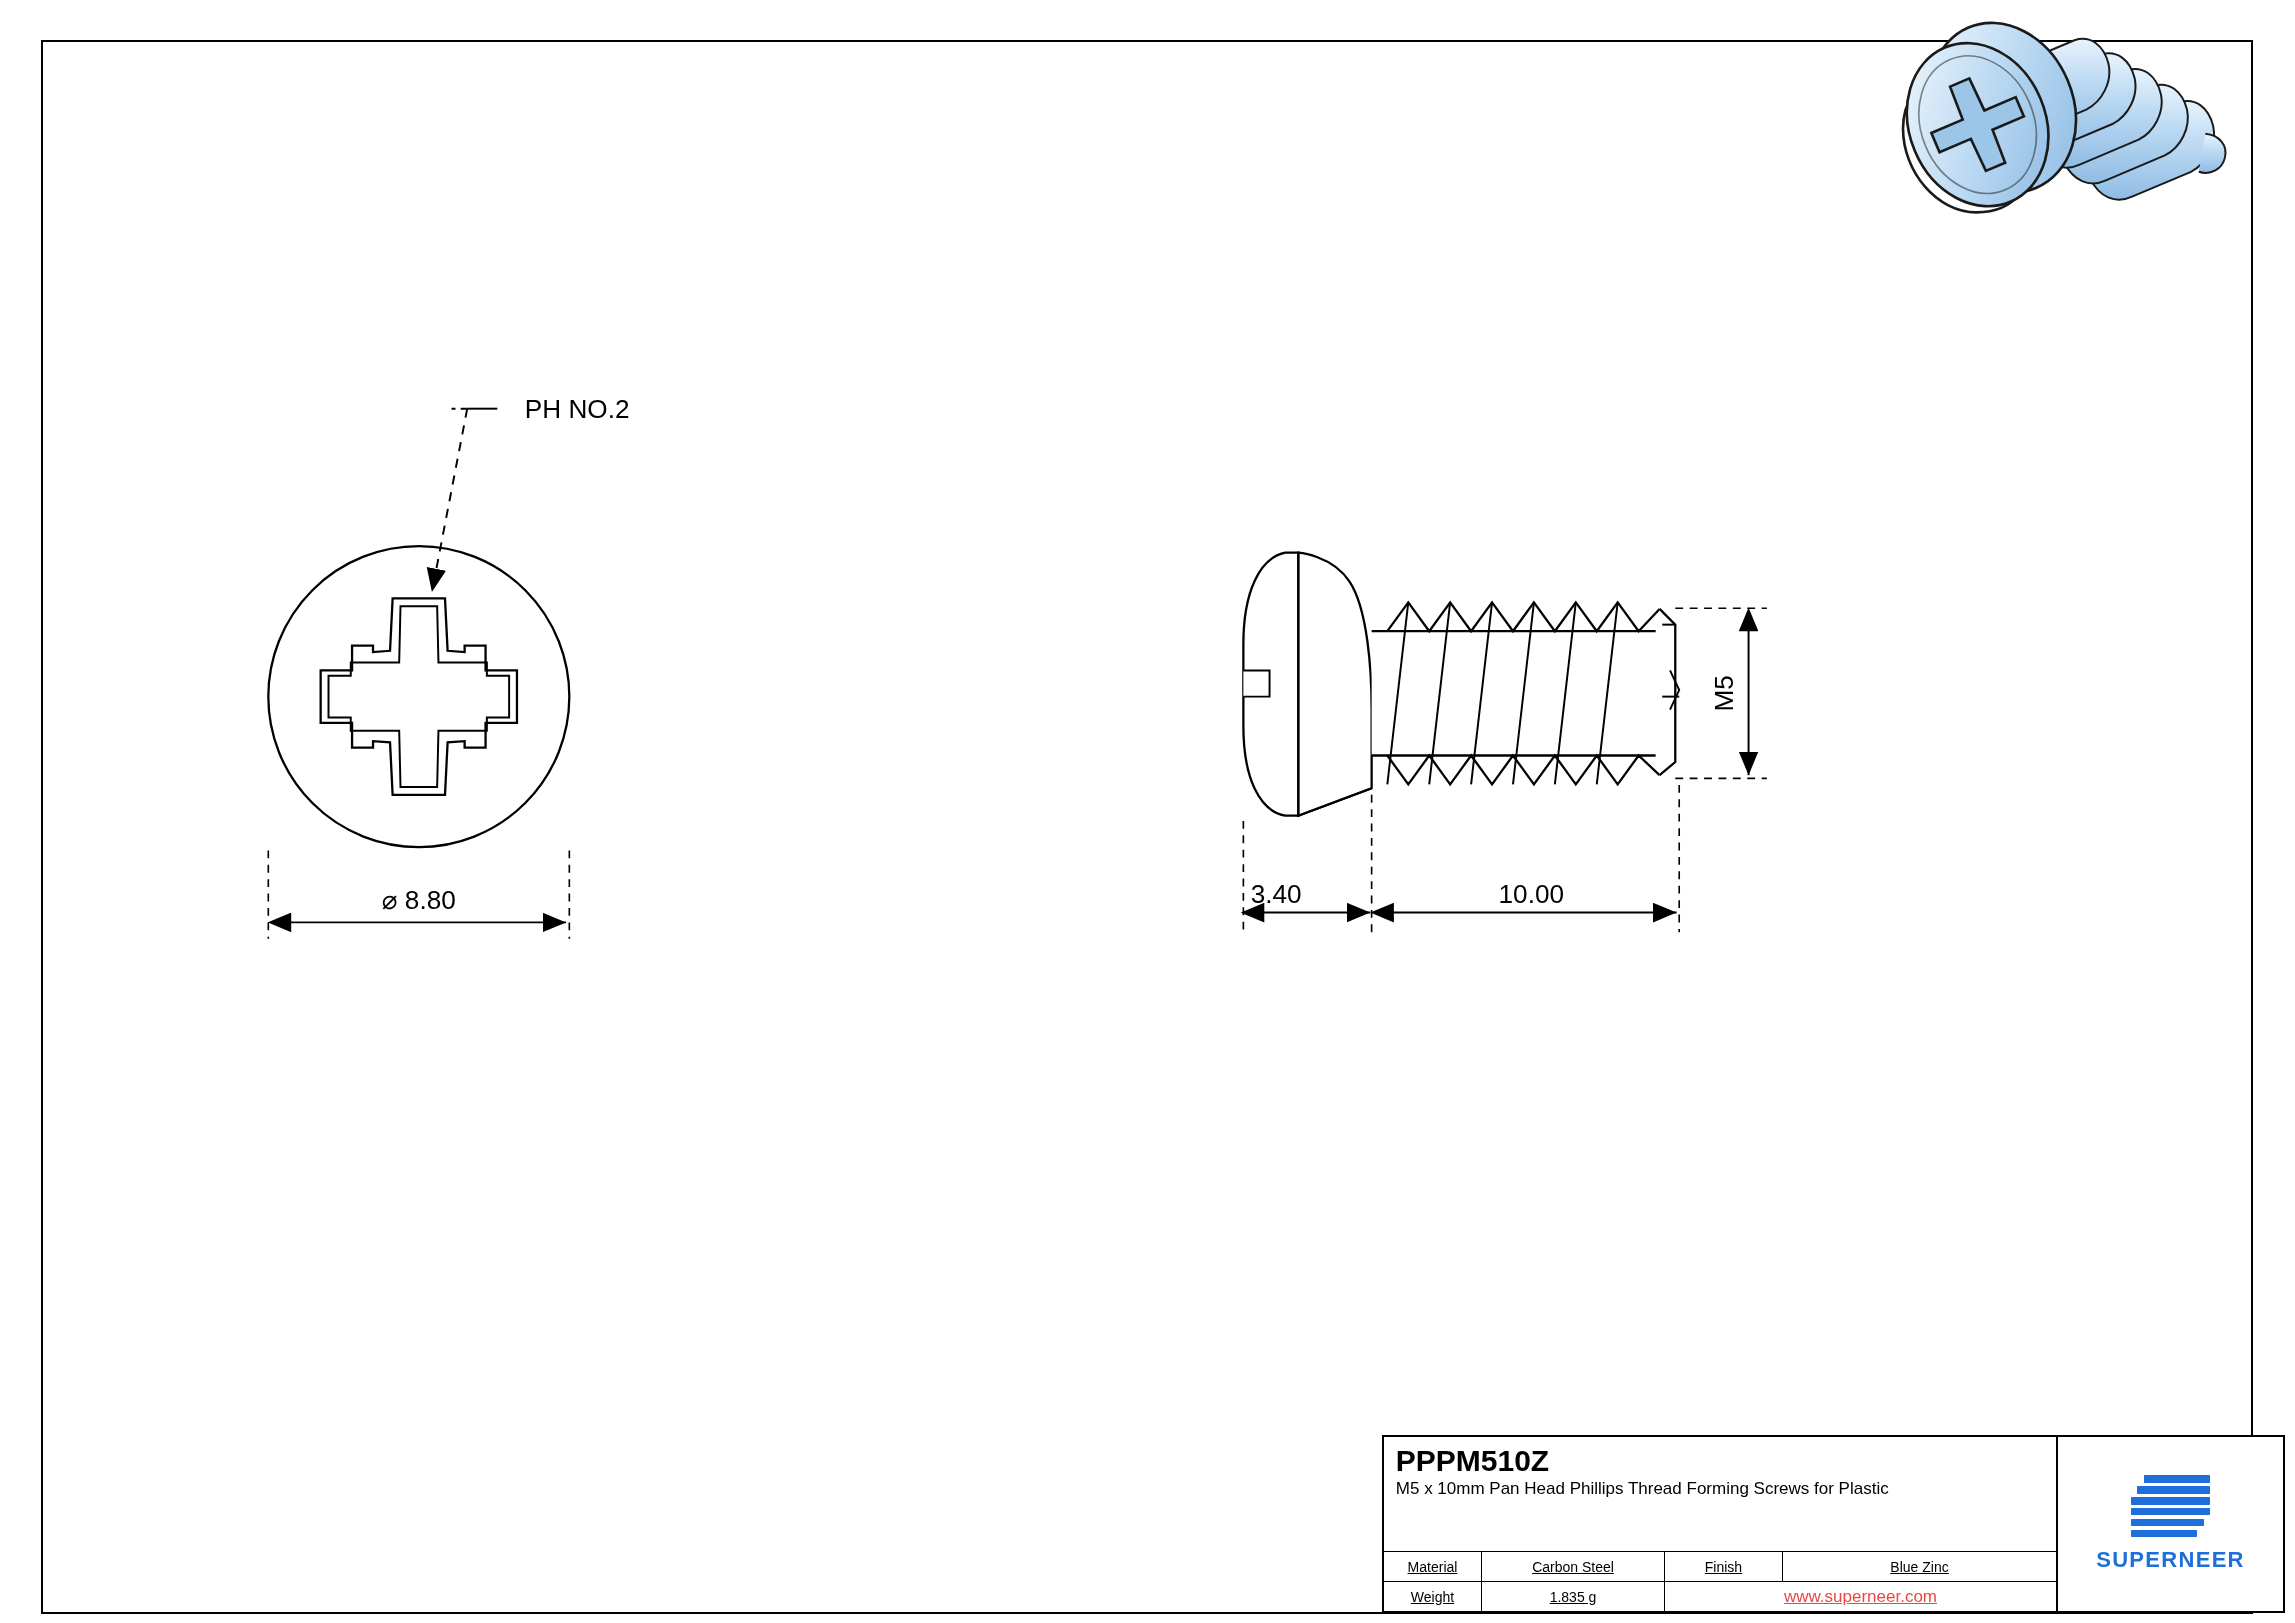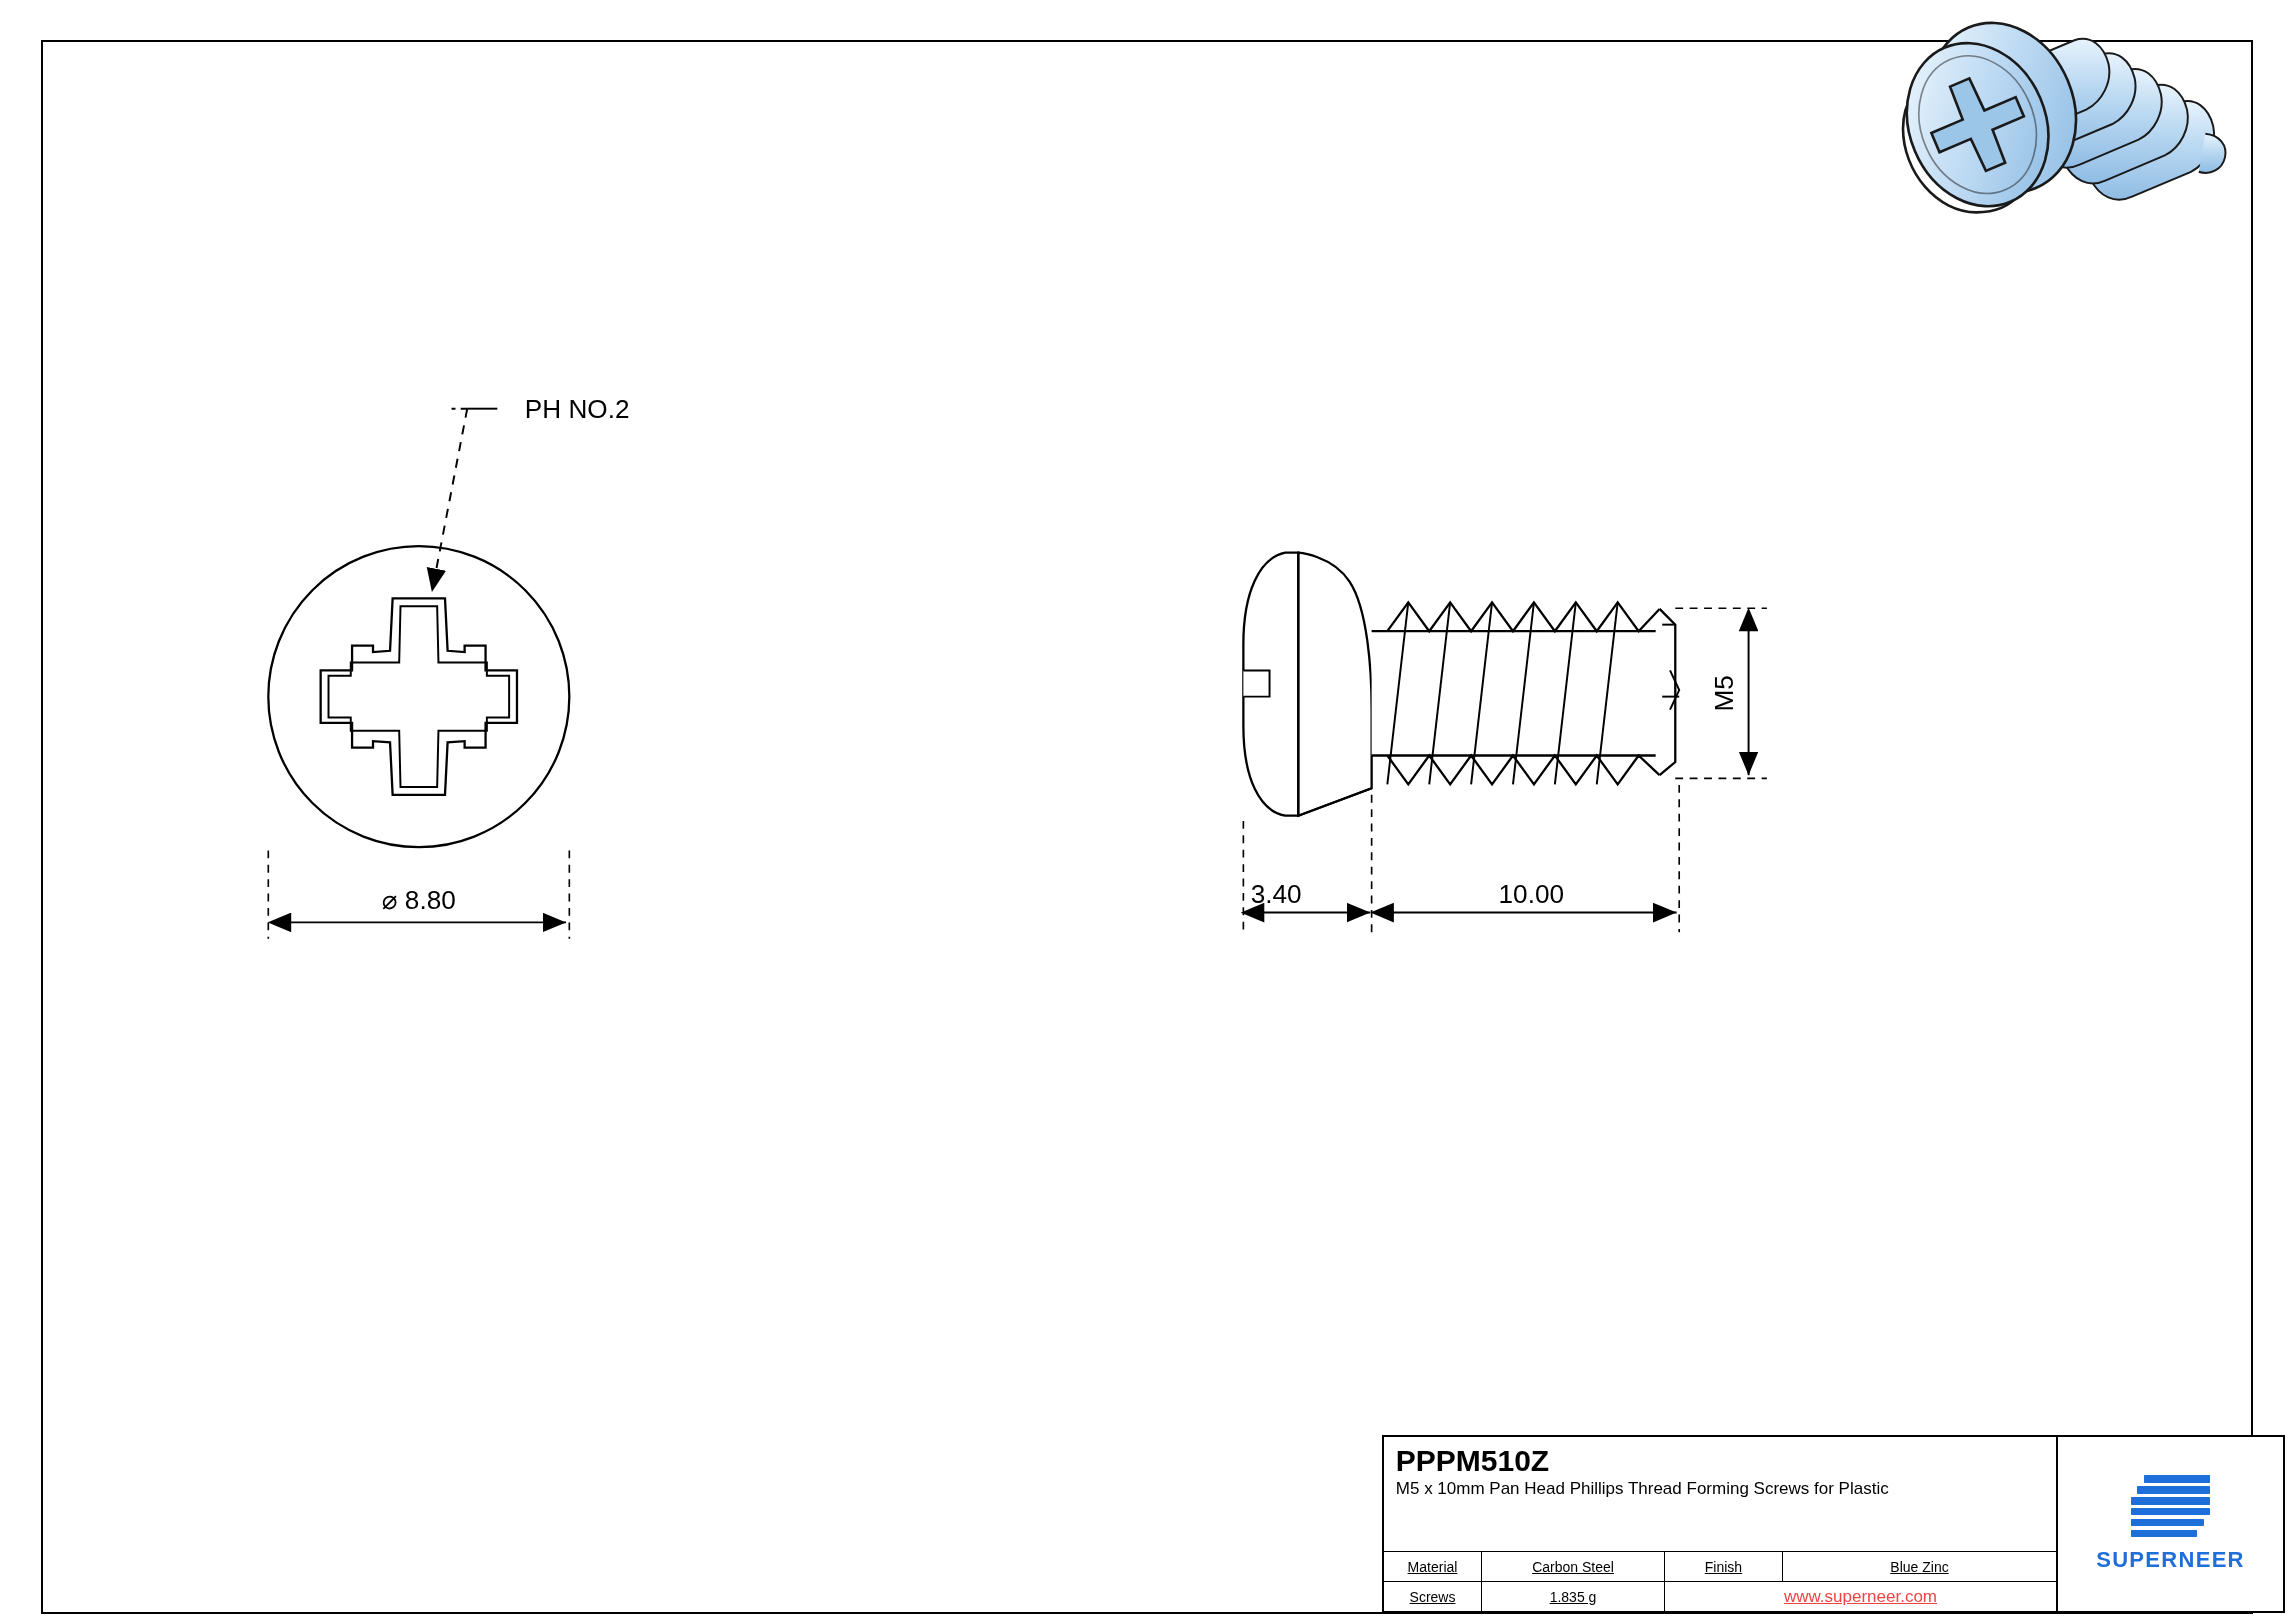--- a/index.html
+++ b/index.html
@@ -280,21 +280,21 @@
       <div class="tb-code">PPPM510Z</div>
       <div class="tb-desc">M5 x 10mm Pan Head Phillips Thread Forming Screws for Plastic</div>
       <div class="tb-spacer"></div>
       <div class="tb-row">
         <div class="tb-cell tb-label">Material</div>
         <div class="tb-cell tb-val-material">Carbon Steel</div>
         <div class="tb-cell tb-label2">Finish</div>
         <div class="tb-cell tb-val-finish">Blue Zinc</div>
       </div>
       <div class="tb-row">
-        <div class="tb-cell tb-label">Screws</div>
+        <div class="tb-cell tb-label">Weight</div>
         <div class="tb-cell tb-val-weight">1.835 g</div>
         <div class="tb-link">www.superneer.com</div>
       </div>
     </div>
     <div class="tb-right">
       <div class="logo-mark">
         <i></i>
           <i></i>
           <i></i>
           <i></i>

